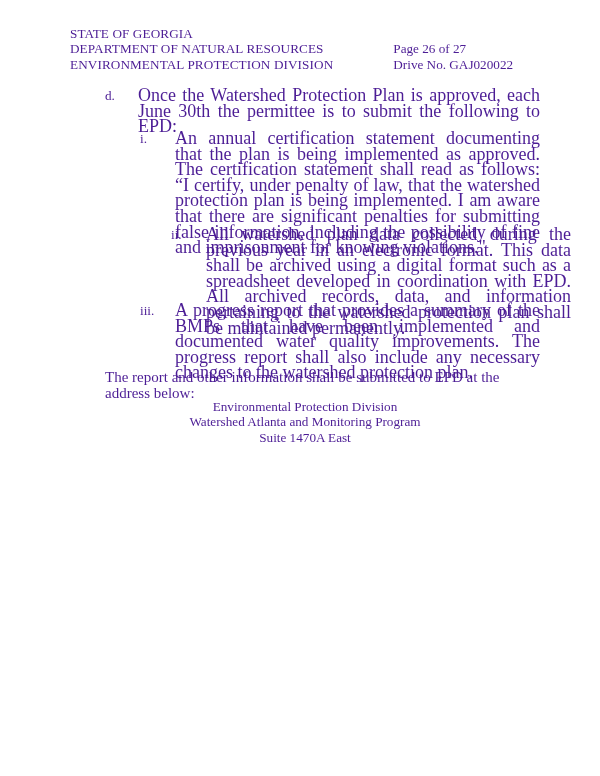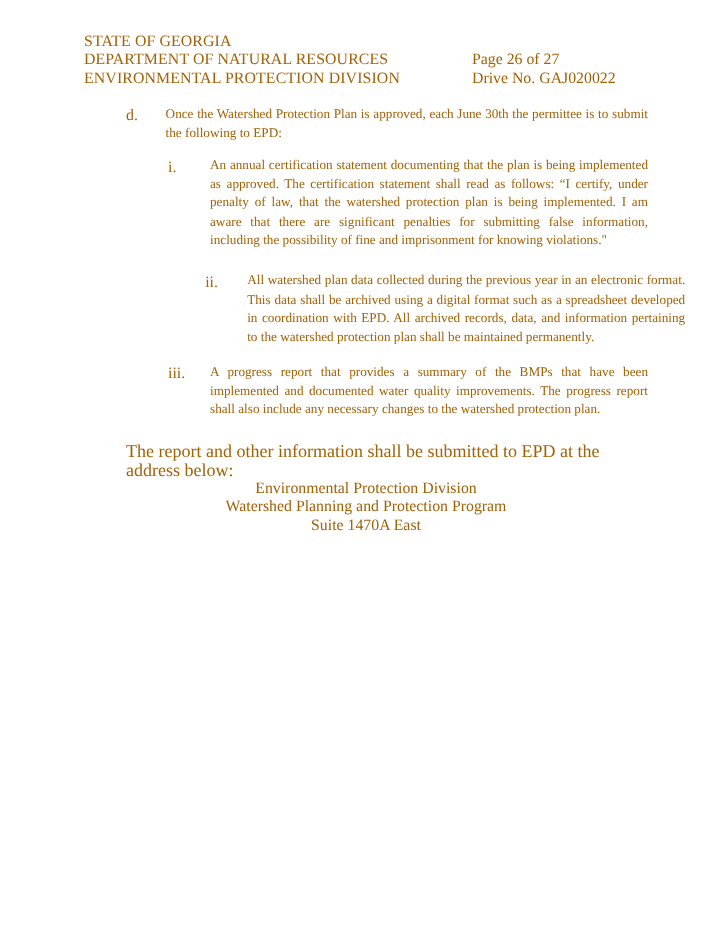--- a/index.html
+++ b/index.html
@@ -6,21 +6,21 @@
     margin: 0;
     padding: 0;
     background: #ffffff;
   }
   .page {
     position: relative;
     width: 600px;
     height: 776px;
     background: #ffffff;
     font-family: "Liberation Serif", "DejaVu Serif", serif;
-    color: #a16207;
+    color: #4c1d95;
     overflow: hidden;
   }
 
   
   .header {
     position: absolute;
     left: 70px;
     top: 26px;
     width: 470px;
     display: flex;
@@ -45,21 +45,21 @@
     display: flex;
     align-items: flex-start;
   }
   .marker {
     flex: 0 0 auto;
     font-size: 13.2px;
     line-height: 15.6px;
   }
   .block-text {
     flex: 1 1 auto;
-    font-size: 11px;
+    font-size: 18px;
     line-height: 15.6px;
     text-align: justify;
     text-justify: inter-word;
     hyphens: none;
   }
 
   
   .lvl1 { left: 105px; top: 88px; width: 435px; }
   .lvl1 .marker { width: 33px; }
 
@@ -136,18 +136,18 @@
       <div class="marker">
         <span>iii.</span>
       </div>
       <div class="block-text">A progress report that provides a summary of the BMPs that have been implemented and documented water quality improvements.  The progress report shall also include any necessary changes to the watershed protection plan.</div>
     </div>
 
     <div class="closing">The report and other information shall be submitted to EPD at the address below:</div>
 
     <div class="address">
       <div>Environmental Protection Division</div>
-      <div>Watershed Planning and Protection Program</div>
+      <div>Watershed Atlanta and Monitoring Program</div>
       <div>Suite 1470A East</div>
     </div>
 
   </div>
 </div>
 
 </body></html>

